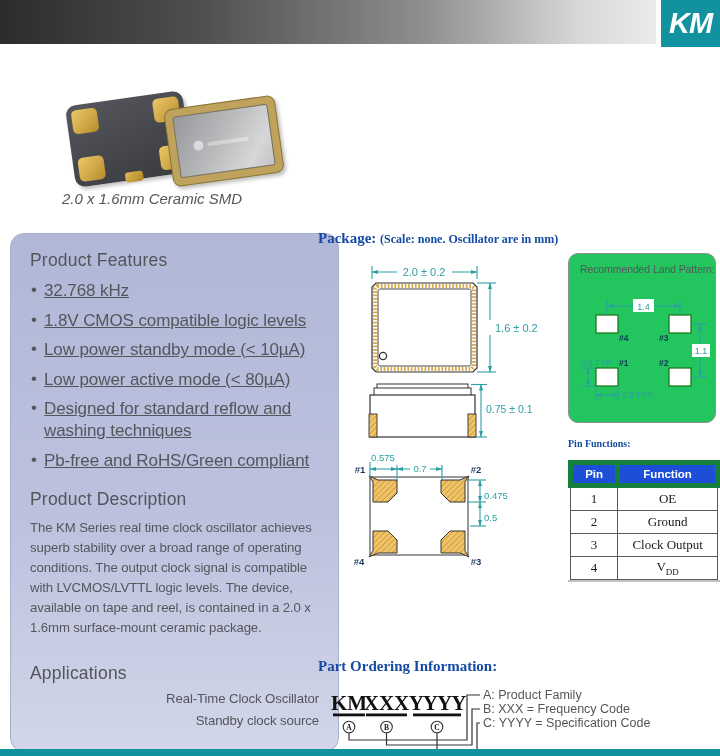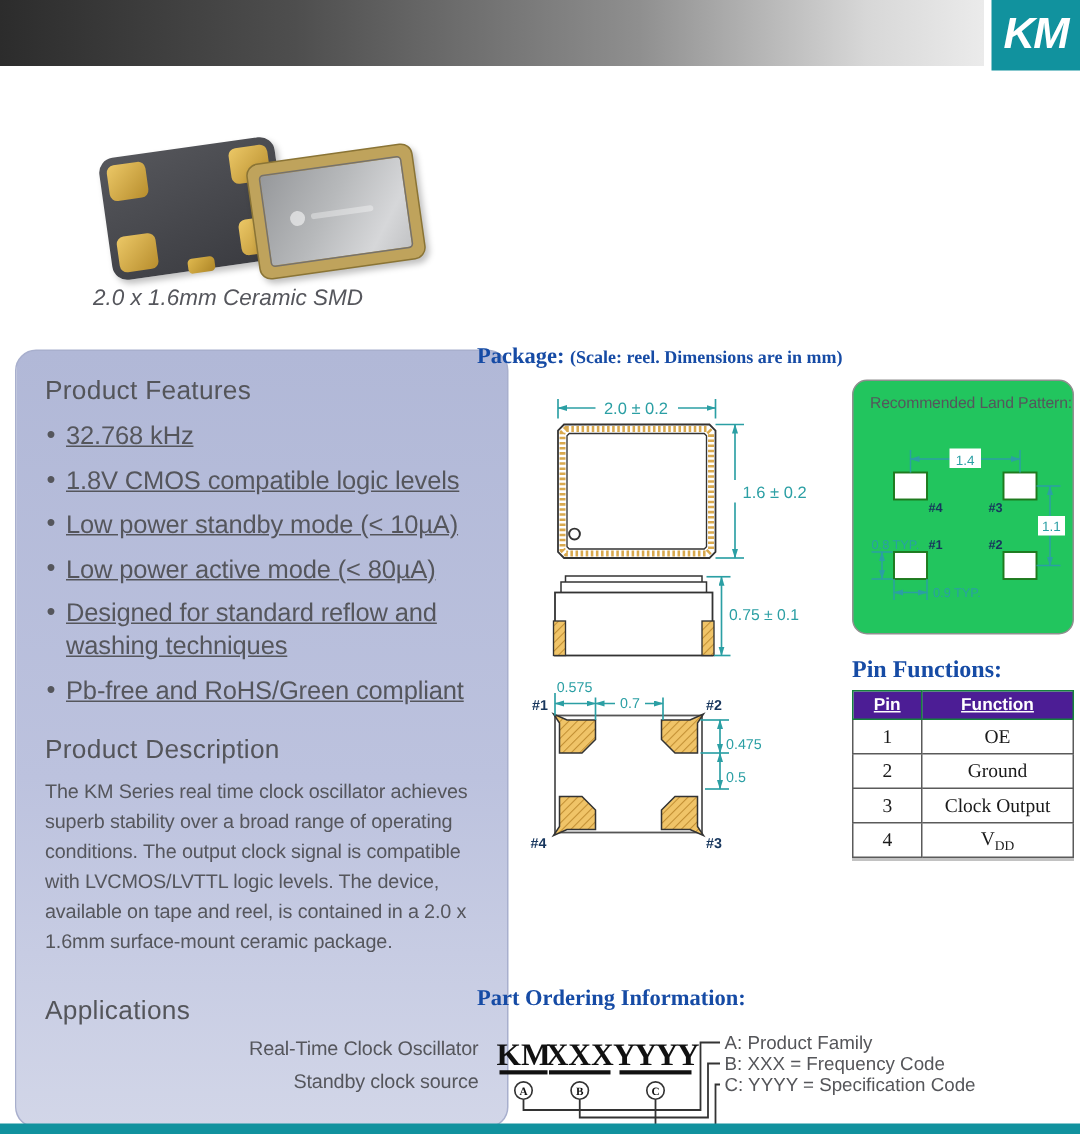--- a/index.html
+++ b/index.html
@@ -50,34 +50,34 @@
   .desc-heading{margin-top:17px !important;}
   .desc-body{margin:8px 0 0 0;font-size:13.2px;line-height:1.52;letter-spacing:-.1px;}
   .apps-heading{margin-top:24px !important;}
   .apps-list{margin:7px 0 0 2px;padding:0;list-style:none;}
   .apps-list li{font-size:13.2px;margin-bottom:7px;letter-spacing:-.1px;text-align:right;}
 
   
   .sec-title{position:absolute;font-family:"Liberation Serif",serif;font-weight:700;color:#164BA5;}
   .pkg-title{left:318px;top:230px;font-size:15px;}
   .pkg-subtitle{font-size:12px;}
-  .pinfn-title{left:568px;top:438px;font-size:16px;text-align:right;}
+  .pinfn-title{left:568px;top:438px;font-size:10px;text-align:right;}
   .ord-title{left:318px;top:658px;font-size:15px;}
 
   .pkg-svg{position:absolute;left:315px;top:256px;}
   .land-box{position:absolute;left:568px;top:253px;width:148px;height:170px;box-sizing:border-box;
     background:#22c55e;border:1.5px solid #8f8f8f;border-radius:10px;}
   .land-title{position:absolute;left:11px;top:9px;font-size:10.5px;color:#55565C;letter-spacing:-.1px;}
   .land-svg{position:absolute;left:0;top:29px;}
 
   
   .pin-table{position:absolute;left:568px;top:460px;border-collapse:collapse;
     border:1px solid #5a5a5a;box-shadow:0 2px 0 rgba(120,120,120,.45);}
-  .pin-table th{background:#4c1d95;color:#fff;font-size:11.5px;font-weight:700;
-    font-family:"Liberation Sans",sans-serif;padding:3px 0;border:1px solid #15803d;text-decoration:underline;}
+  .pin-table th{background:#1d4ed8;color:#fff;font-size:11.5px;font-weight:700;
+    font-family:"Liberation Sans",sans-serif;padding:3px 0;border:5px solid #15803d;}
   .pin-table td{font-family:"Liberation Serif",serif;font-size:13px;color:#1a1a1a;
     text-align:center;height:20px;border:1px solid #5a5a5a;background:#fff;}
   .col-pin{width:45px;} .col-fn{width:100px;}
   .pin-table sub{font-size:9px;}
 
   .ord-svg{position:absolute;left:315px;top:683px;}
 
   
   .bottom-bar{position:absolute;left:0;top:749px;width:720px;height:7px;background:#11929E;}
 
@@ -126,21 +126,21 @@
     <p class="desc-body">The KM Series real time clock oscillator achieves superb stability over a broad range of operating conditions. The output clock signal is compatible with LVCMOS/LVTTL logic levels.  The device, available on tape and reel, is contained in a 2.0 x 1.6mm surface-mount ceramic package.</p>
     <h2 class="apps-heading">Applications</h2>
     <ul class="apps-list">
       <li>Real-Time Clock Oscillator</li>
       <li>Standby clock source</li>
     </ul>
   </div>
 
   <div class="sec-title pkg-title">
     <span>Package:</span>
-    <span class="pkg-subtitle">(Scale: reel. Dimensions are in mm)</span>
+    <span class="pkg-subtitle">(Scale: none. Oscillator are in mm)</span>
   </div>
 
   <svg class="pkg-svg" width="250" height="330" viewBox="0 0 250 330">
     <defs>
       <marker id="ah1" markerWidth="7" markerHeight="6" refX="6" refY="2" orient="auto-start-reverse" markerUnits="userSpaceOnUse">
         <path d="M0,0 L6.5,2 L0,4 Z" fill="#2B9FA4"></path>
       </marker>
       <pattern id="hatch1" patternUnits="userSpaceOnUse" width="4" height="4" patternTransform="rotate(45)">
         <rect width="4" height="4" fill="#F0C468"></rect>
         <line x1="0" y1="0" x2="0" y2="4" stroke="#C28F33" stroke-width="1.4"></line>

